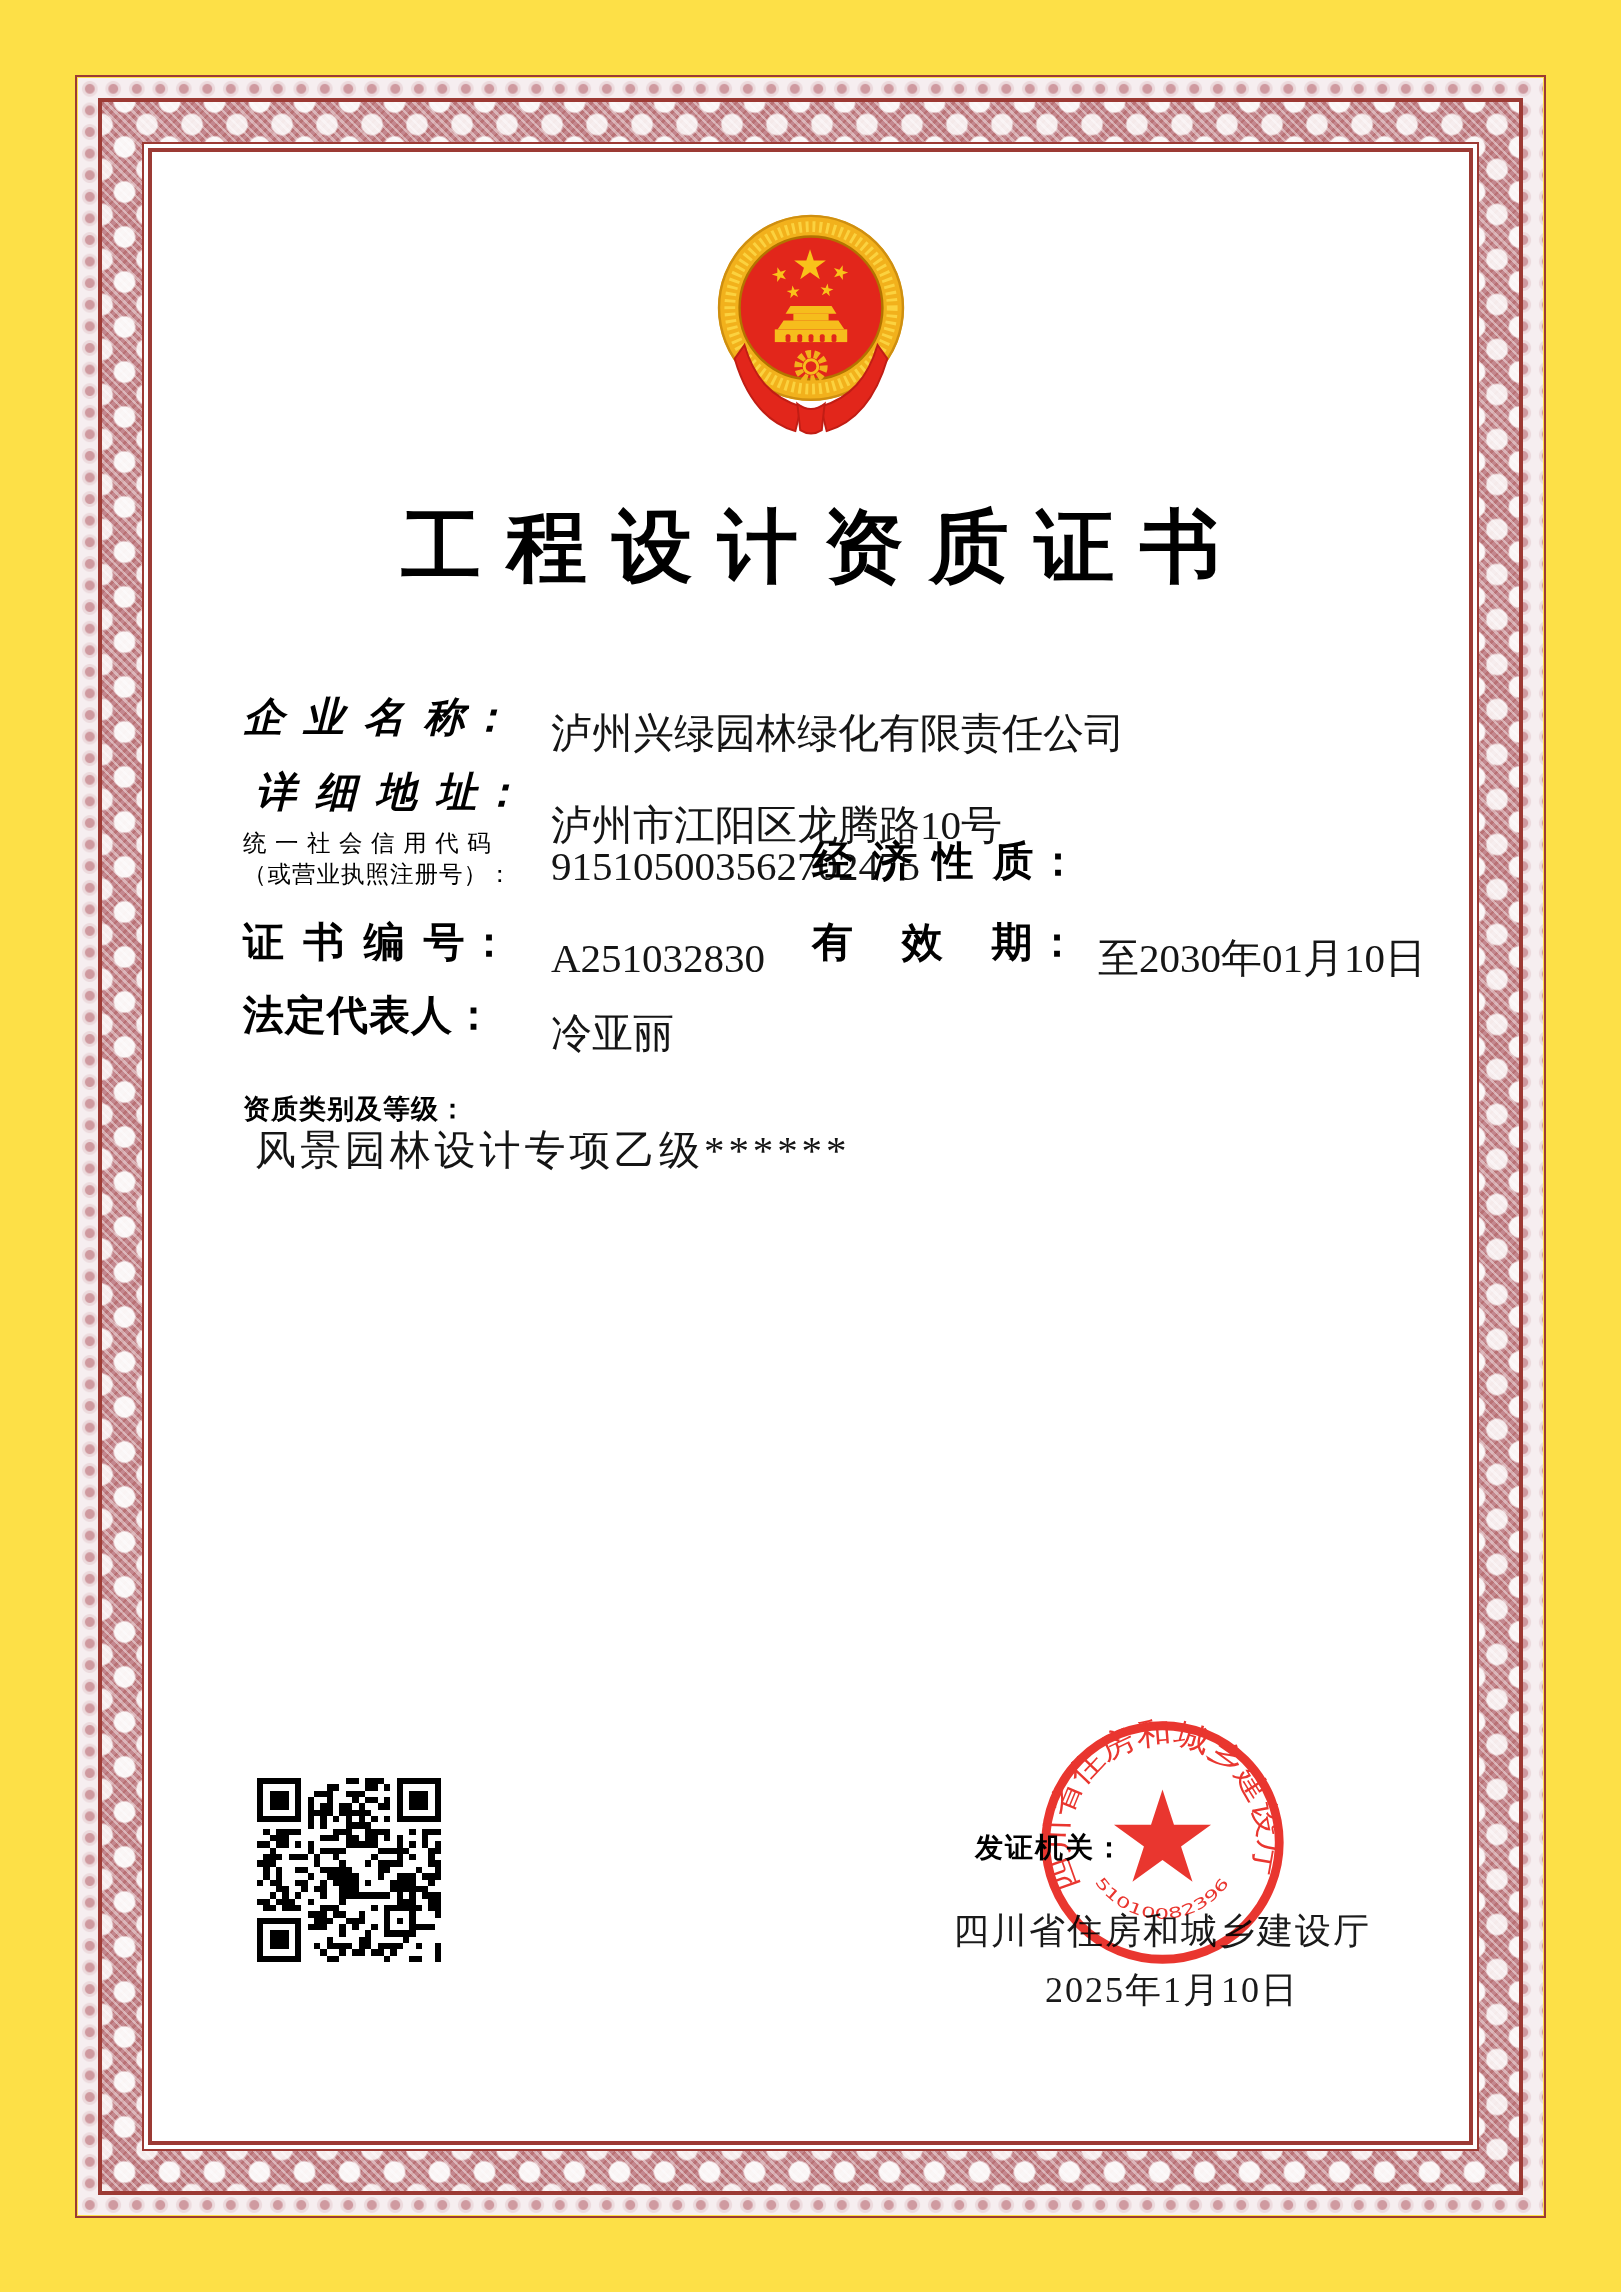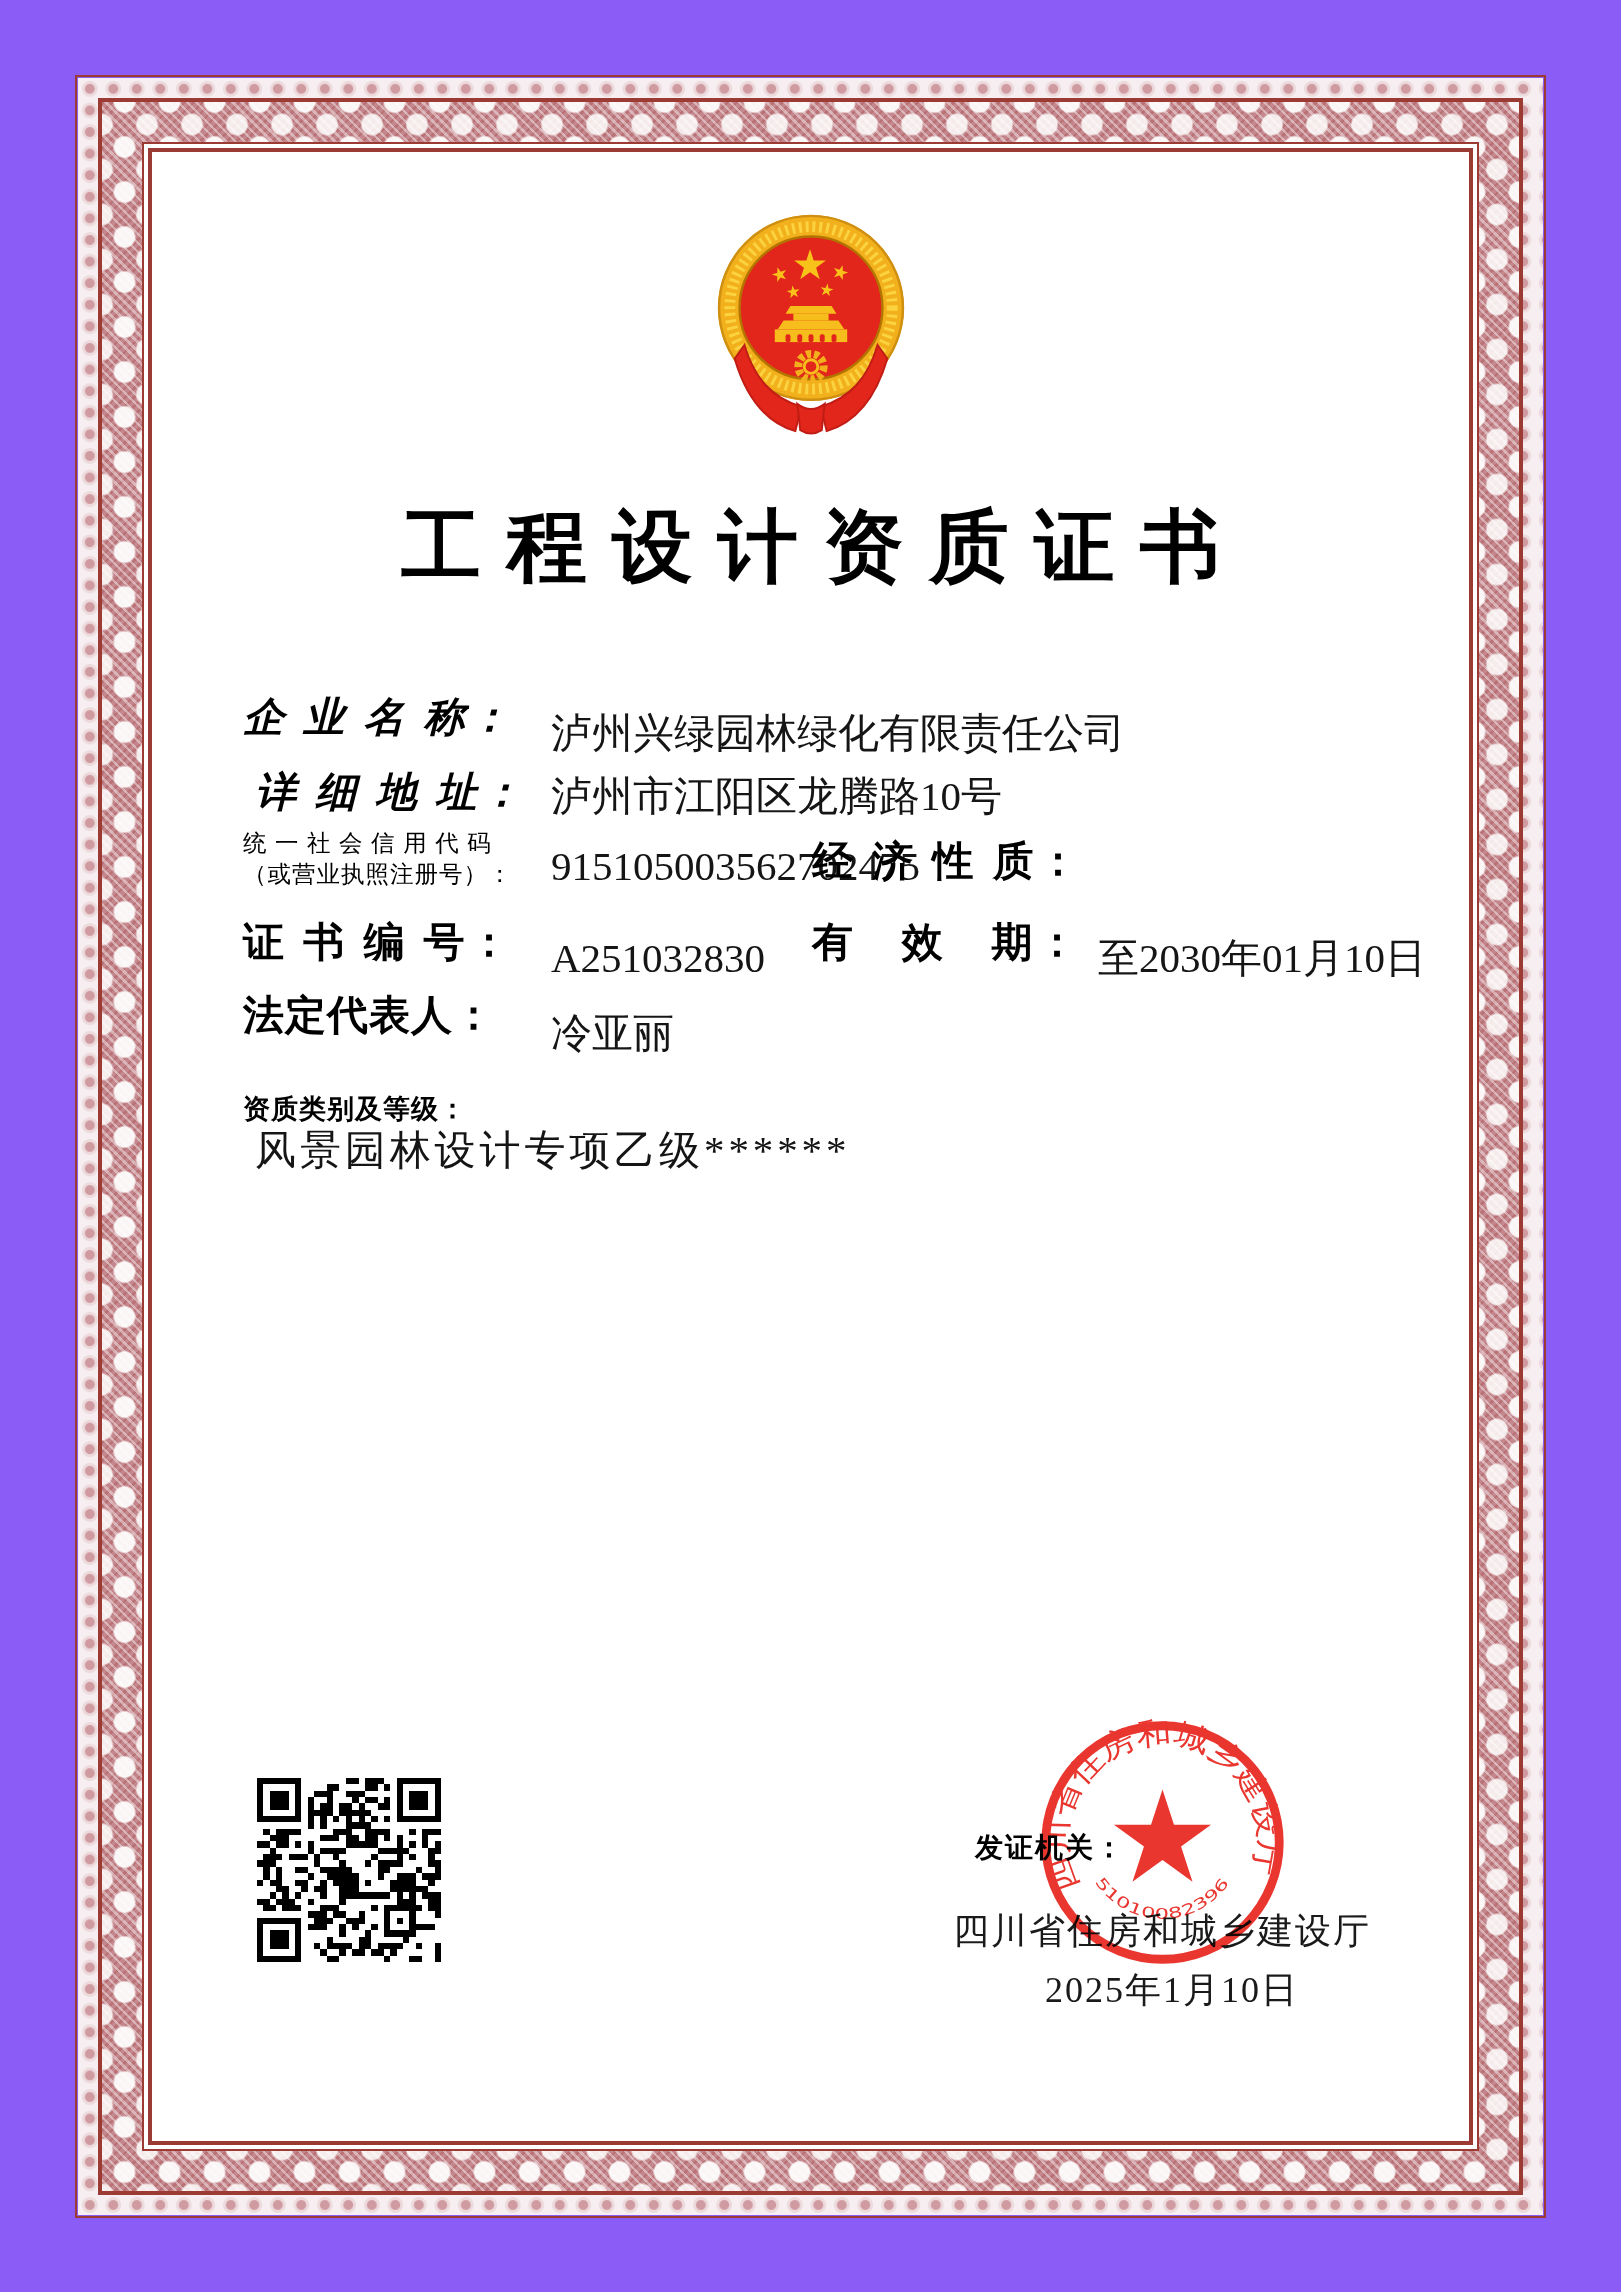--- a/index.html
+++ b/index.html
@@ -1,18 +1,18 @@
 <!DOCTYPE html>
 <html><head>
 <meta charset="utf-8">
 <style>
   html,body{margin:0;padding:0;background:#e8e7ea;}
   .page{
     position:relative; width:1621px; height:2293px;
-    background:#8b5cf6; overflow:hidden;
+    background:#fde047; overflow:hidden;
     font-family:"Liberation Sans","DejaVu Sans",sans-serif;
   }
   
   .frame-outer-line{position:absolute; inset:75px; border:2px solid #9c3a34;}
   .frame-bead{
     position:absolute; inset:78px;
     background:
       radial-gradient(circle 7.8px at 11.8px 10.8px, #cf9aa0 0 4.4px, #ecdadd 5.4px 7.4px, rgba(0,0,0,0) 8.3px),
       #f6eef0;
     background-size:23.5px 21.6px;
@@ -112,21 +112,21 @@
       <circle cx="102" cy="160" r="7" fill="none" stroke="#f6bd1c" stroke-width="3"></circle>
     </svg>
   </div>
 
   <div class="abs title">工程设计资质证书</div>
 
   <div class="abs flabel" style="left:243px; top:694px;font-style:italic;">企 业 名 称：</div>
   <div class="abs fvalue" style="left:551px; top:708px;">泸州兴绿园林绿化有限责任公司</div>
 
   <div class="abs flabel" style="left:255px; top:769px;font-style:italic;">详 细 地 址：</div>
-  <div class="abs fvalue" style="left:551px; top:771px;">泸州市江阳区龙腾路10号</div>
+  <div class="abs fvalue" style="left:551px; top:800px;">泸州市江阳区龙腾路10号</div>
 
   <div class="abs flabel-sm" style="left:243px; top:828px;">统 一 社 会 信 用 代 码</div>
   <div class="abs flabel-sm" style="left:243px; top:859px;">（或营业执照注册号）：</div>
   <div class="abs fvalue" style="left:551px; top:841px;">915105003562702475</div>
 
   <div class="abs flabel" style="left:812px; top:838px;">经 济 性 质：</div>
 
   <div class="abs flabel" style="left:243px; top:919px;">证 书 编 号：</div>
   <div class="abs fvalue" style="left:551px; top:933px;">A251032830</div>
 

